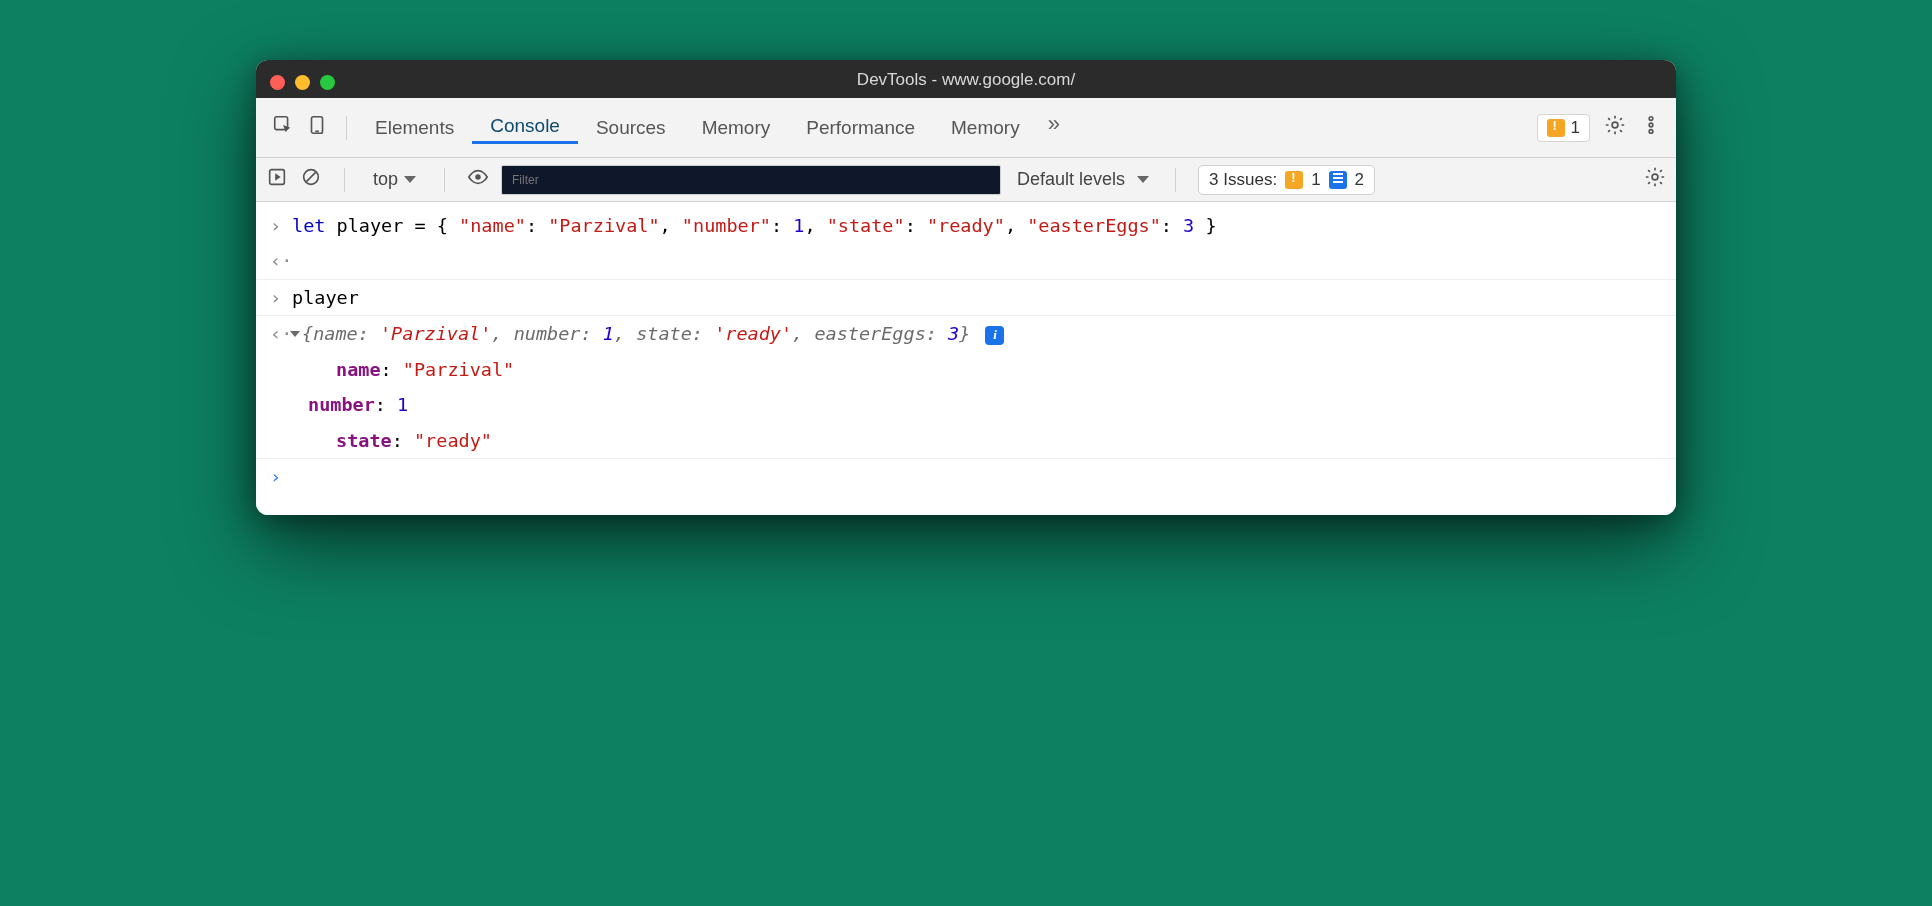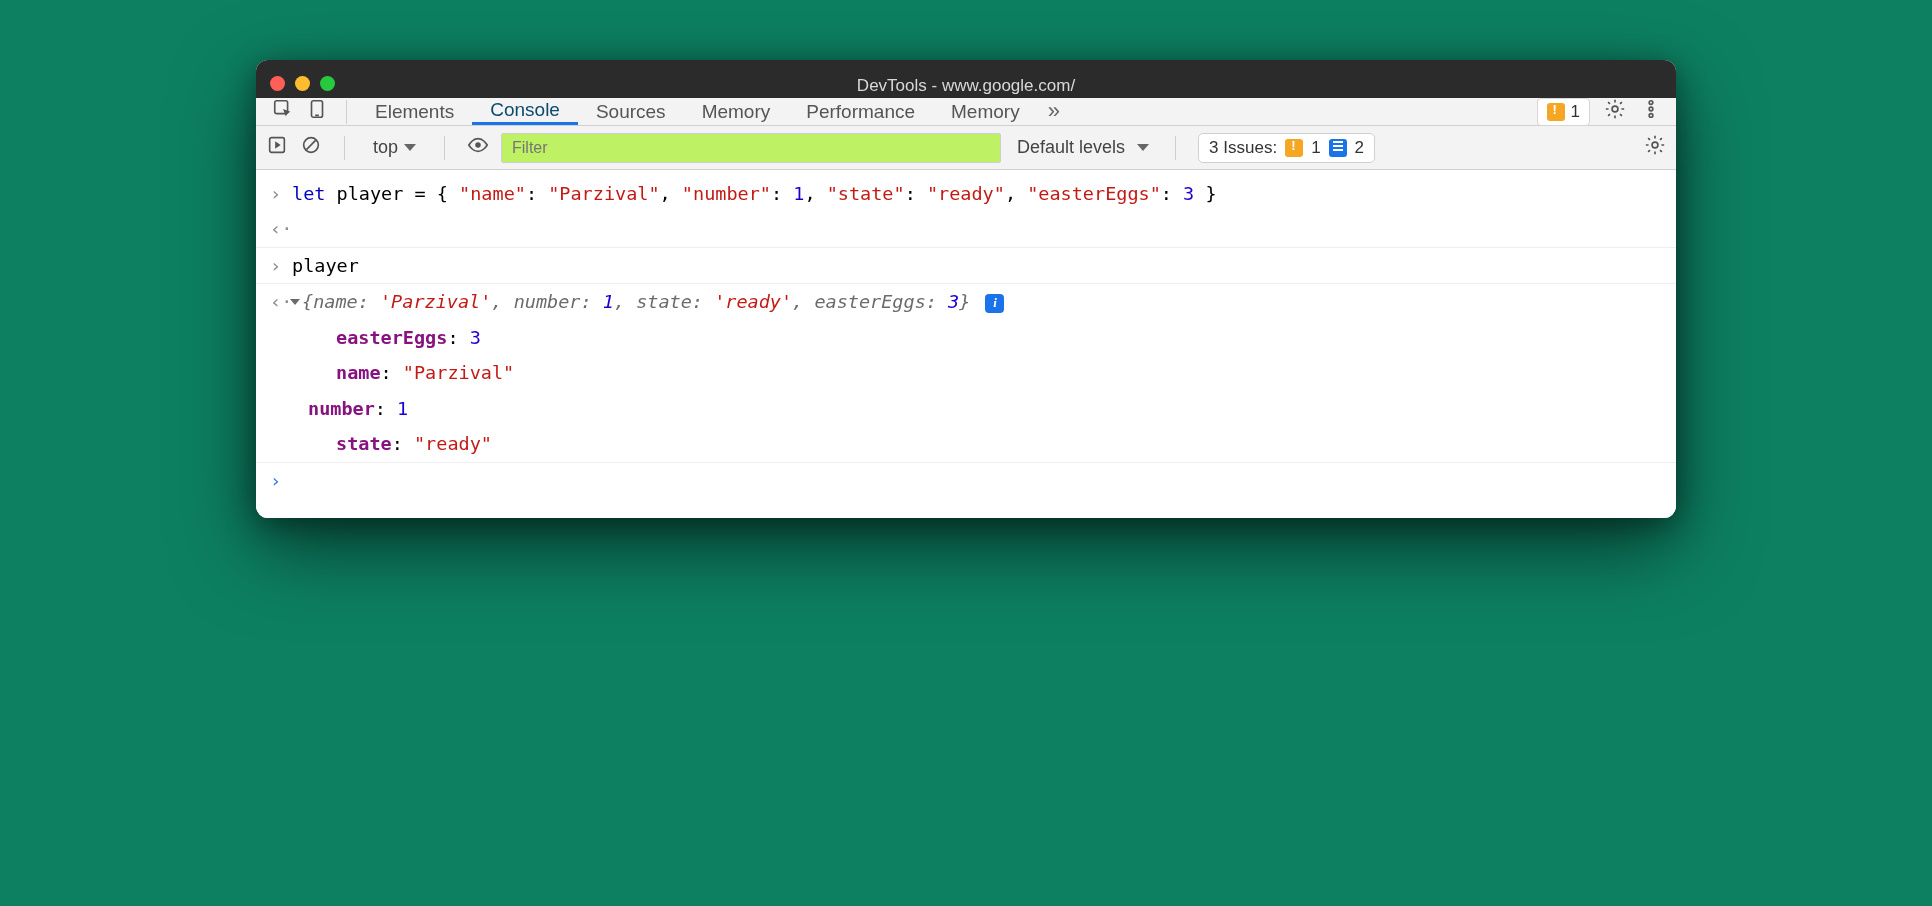--- a/index.html
+++ b/index.html
@@ -17,38 +17,38 @@
     width: 1420px;
     background: #fff;
     border-radius: 12px;
     box-shadow: 0 30px 80px rgba(0,0,0,0.55), 0 6px 30px rgba(0,0,0,0.4);
     overflow: hidden;
   }
   .titlebar {
     background: #2b2b2b;
     height: 38px;
     display: flex;
-    align-items: flex-start;
-    padding: 16px 14px;
+    align-items: flex-end;
+    padding: 8px 14px;
     position: relative;
   }
   .traffic-lights { display: flex; gap: 10px; }
   .tl { width: 15px; height: 15px; border-radius: 50%; }
   .tl.red { background: #ff5f56; }
   .tl.yellow { background: #ffbd2e; }
   .tl.green { background: #27c93f; }
   .title-text {
     position: absolute; left: 0; right: 0; text-align: center;
     color: #d8d8d8; font-size: 17px; font-weight: 500;
     pointer-events: none;
   }
   .tabbar {
-    display: flex; align-items: center; height: 28px;
+    display: flex; align-items: center; height: 60px;
     border-bottom: 1px solid #d0d0d0; background: #f3f3f3;
-    padding: 0 8px;
+    padding: 13px 8px;
   }
   .tabbar .left-icons { display: flex; align-items: center; gap: 12px; padding: 0 8px; }
   .vsep { width: 1px; height: 24px; background: #cfcfcf; margin: 0 10px; }
   .tabs { display: flex; align-items: stretch; height: 100%; }
   .tab {
     padding: 0 18px; display: flex; align-items: center;
     color: #555; cursor: pointer; font-size: 19px;
   }
   .tab.active { color: #0c4a6e; border-bottom: 3px solid #1a73e8; font-weight: 500; }
   .more-tabs { color: #666; padding: 0 10px; font-size: 22px; cursor: pointer; }
@@ -65,21 +65,21 @@
     display: flex; align-items: center; height: 44px;
     border-bottom: 1px solid #d0d0d0; background: #f3f3f3;
     padding: 0 10px; gap: 12px;
   }
   .ctx-select {
     display: flex; align-items: center; gap: 6px; color: #444;
     padding: 3px 6px; cursor: pointer; font-size: 18px;
   }
   .filter-input {
     flex: 0 0 500px; height: 30px; border: 1px solid #cfcfcf;
-    background: #bef264; padding: 2px 10px; font-size: 16px; color: #777;
+    background: #0f172a; padding: 2px 10px; font-size: 12px; color: #777;
     border-radius: 2px;
   }
   .levels {
     display: flex; align-items: center; gap: 12px; color: #444;
     font-size: 18px; cursor: pointer; padding: 0 4px;
   }
   .issues-pill {
     display: inline-flex; align-items: center; gap: 8px;
     background: #fff; border: 1px solid #d0d0d0; border-radius: 5px;
     padding: 4px 10px; font-size: 17px; color: #333;
@@ -235,23 +235,20 @@
       <span class="gut">›</span>
       <span class="cnt">player</span>
     </div>
 
     <div class="row bordered">
       <span class="gut">‹·</span>
       <span class="cnt"><span class="tri down"></span><span class="ital">{name: </span><span class="ital" style="color:#c41a16">'Parzival'</span><span class="ital">, number: </span><span class="ital" style="color:#1c00cf">1</span><span class="ital">, state: </span><span class="ital" style="color:#c41a16">'ready'</span><span class="ital">, easterEggs: </span><span class="ital" style="color:#1c00cf">3</span><span class="ital">}</span> <span class="info-badge">i</span></span>
     </div>
 
     <div class="row" style="padding-left:80px">
-      <span class="cnt"><span class="prop">easterEggs</span>: <span class="num">3</span></span>
-    </div>
-    <div class="row" style="padding-left:80px">
       <span class="cnt"><span class="prop">name</span>: <span class="str">"Parzival"</span></span>
     </div>
     <div class="row" style="padding-left:52px">
       <span class="cnt"><span class="prop">number</span>: <span class="num">1</span></span>
     </div>
     <div class="row" style="padding-left:80px">
       <span class="cnt"><span class="prop">state</span>: <span class="str">"ready"</span></span>
     </div>
 
     <div class="row bordered">

